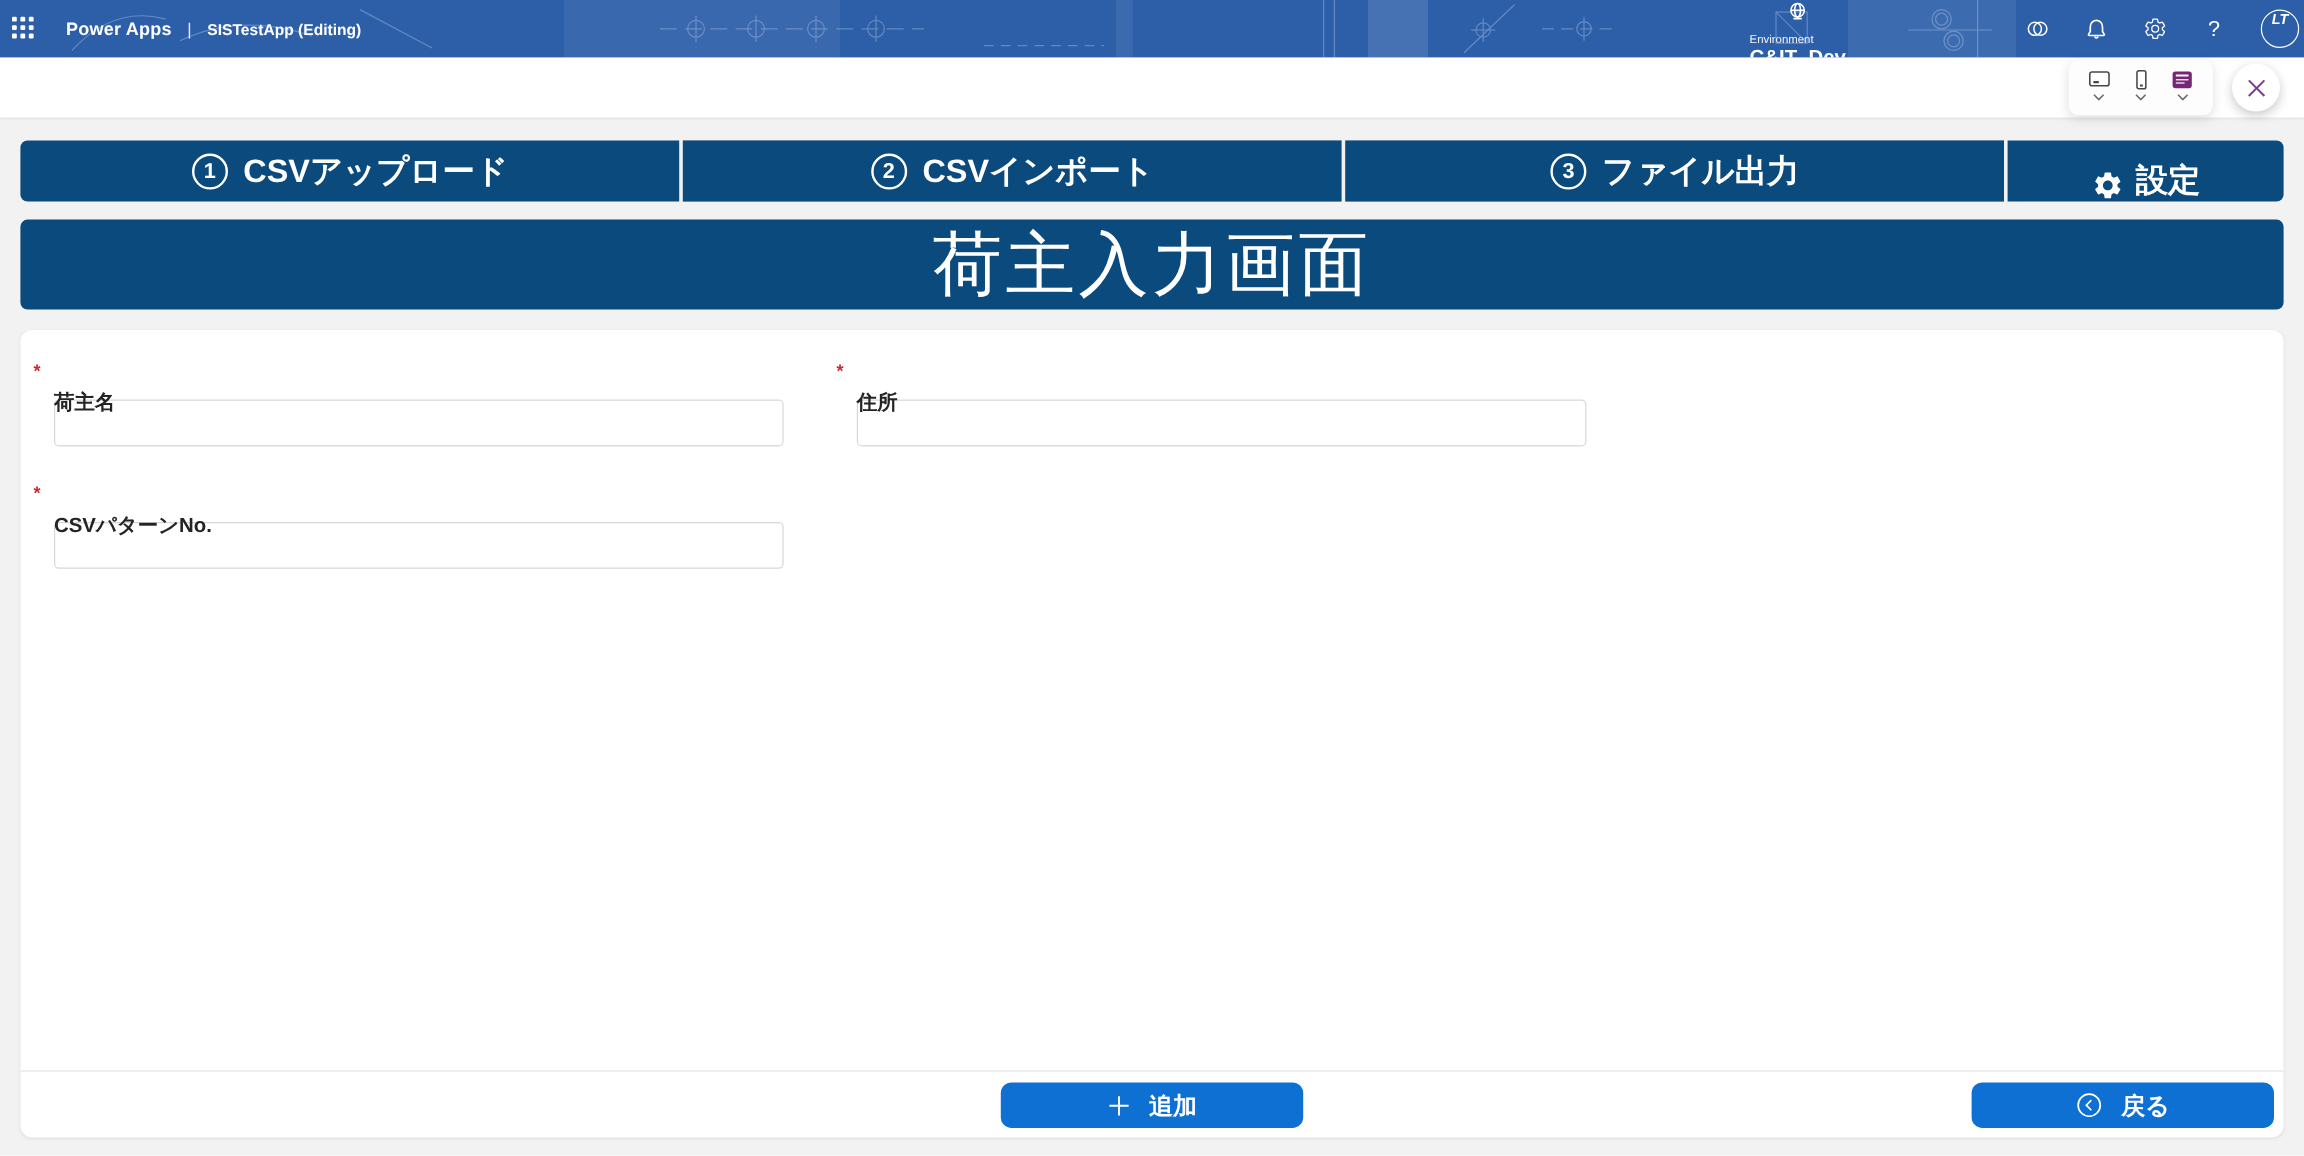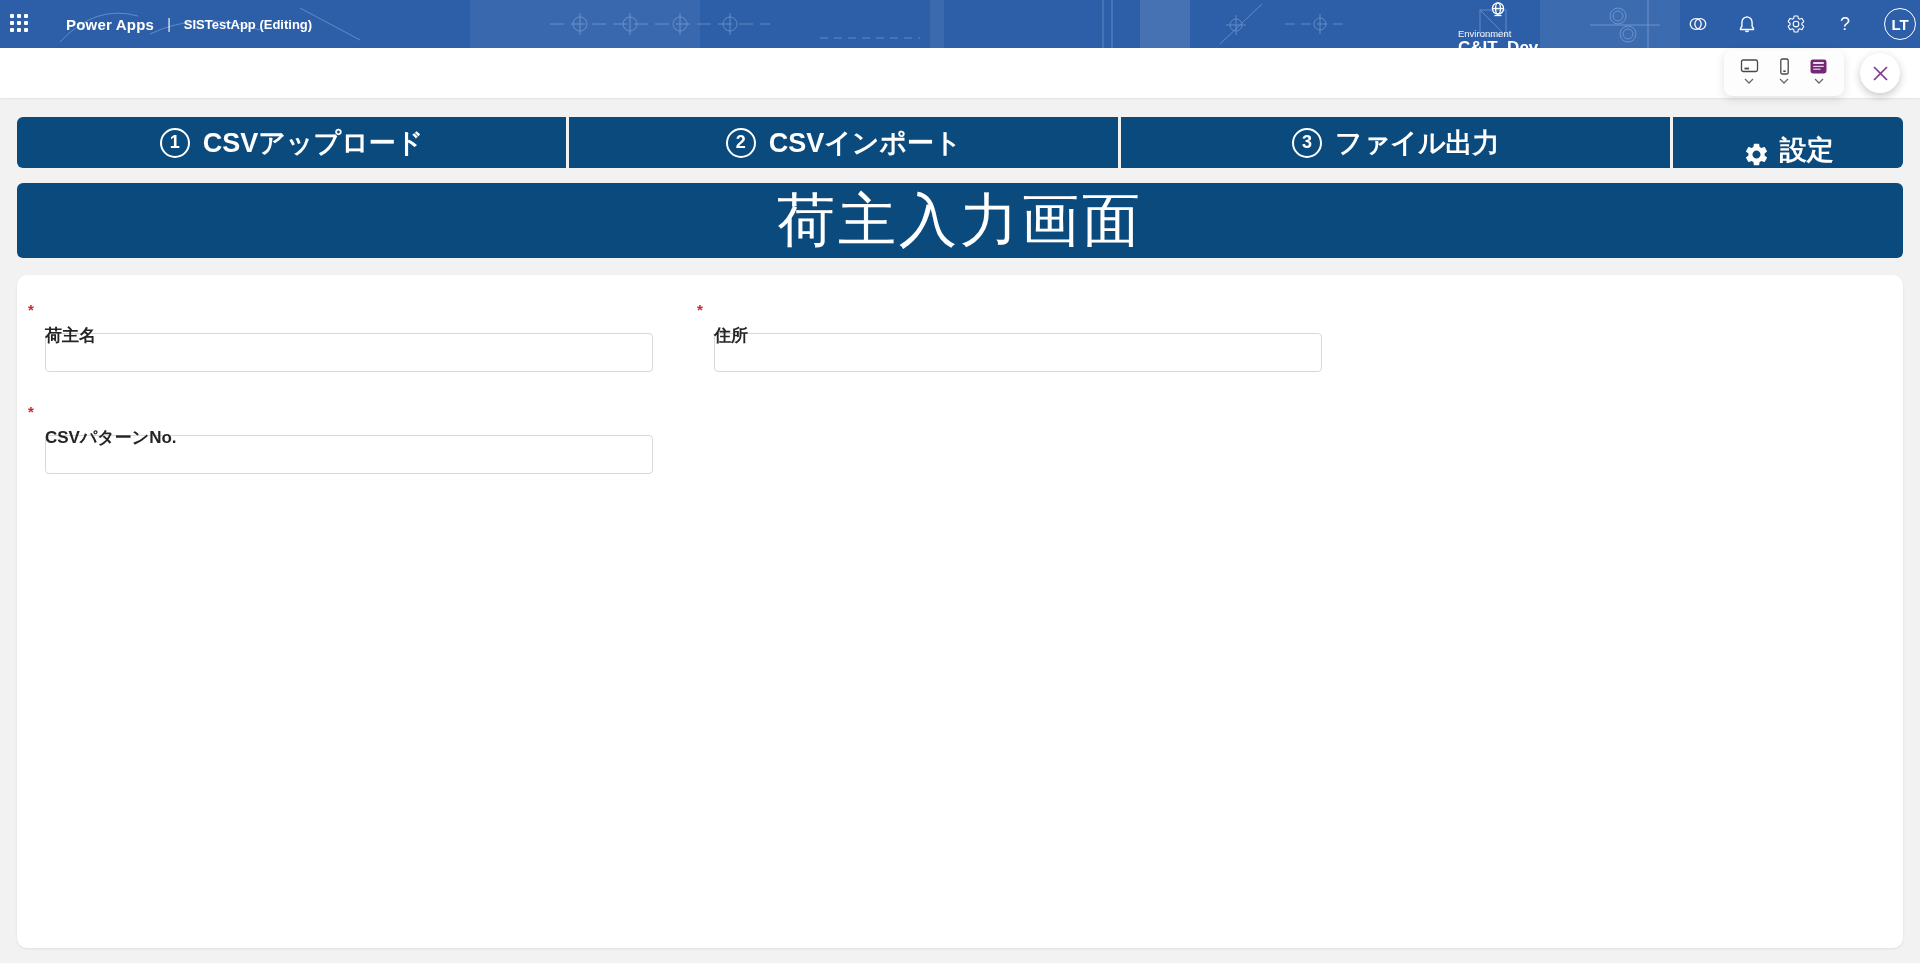--- a/index.html
+++ b/index.html
@@ -19,42 +19,42 @@
   .header-left {
     position:relative; z-index:2; display:flex; align-items:center;
     height:48px; padding-left:10px;
   }
   .waffle {
     width:20px; height:20px; display:grid;
     grid-template-columns:repeat(3,4px); grid-template-rows:repeat(3,4px);
     gap:3px; cursor:pointer;
   }
   .waffle i { background:#fff; border-radius:1px; }
-  .brand { margin-left:36px; font-size:15px; font-weight:bold; letter-spacing:.2px; }
+  .brand { margin-left:25px; font-size:15px; font-weight:bold; letter-spacing:.2px; }
   .hdr-sep { margin:0 13px; font-size:14px; opacity:.9; }
   .app-name { font-size:13px; font-weight:bold; }
 
   .env-group {
     position:absolute; z-index:2; left:1458px; top:0; height:48px;
     display:flex; align-items:center; gap:9px;flex-direction:column;
   }
   .env-text { line-height:1.1; }
   .env-label { font-size:9.5px; opacity:.95; }
   .env-name { font-size:17px; font-weight:bold; }
 
   .header-icons {
     position:absolute; z-index:2; left:1688px; top:0; height:48px;
     display:flex; align-items:center; gap:29px;
   }
   .hicon { width:20px; height:20px; display:flex; align-items:center; justify-content:center; cursor:pointer; }
   .help-glyph { font-size:18px; font-weight:400; color:#fff; }
   .avatar {
     width:32px; height:32px; border:1.6px solid #fff; border-radius:50%;
-    display:flex; align-items:center; justify-content:center;
-    font-size:15px; font-weight:bold; cursor:pointer;
+    display:flex; align-items:flex-start; justify-content:center;
+    font-size:12px; font-weight:bold; cursor:pointer;font-style:italic;
   }
 
   
   .preview-toolbar {
     position:relative; height:50px; background:#fff;
     box-shadow:0 1px 2px rgba(0,0,0,.07);
   }
   .device-panel {
     position:absolute; right:76px; top:2px; width:120px; height:46px;
     background:#fdfdfd; border-radius:8px;
@@ -318,15 +318,31 @@
       <div class="field">
         <div class="field-label-row">
           <span class="req">*</span>
           <span class="field-label">CSVパターンNo.</span>
         </div>
         <input class="field-input" value="" style="">
       </div>
 
     </div>
 
+    <div class="card-footer">
+      <button class="btn btn-add">
+        <svg width="19" height="19" viewBox="0 0 19 19" stroke="#fff" stroke-width="1.6">
+          <line x1="9.5" y1="1.5" x2="9.5" y2="17.5"></line>
+          <line x1="1.5" y1="9.5" x2="17.5" y2="9.5"></line>
+        </svg>
+        <span>追加</span>
+      </button>
+      <button class="btn btn-back">
+        <svg width="22" height="22" viewBox="0 0 22 22" fill="none" stroke="#fff" stroke-width="1.4">
+          <circle cx="11" cy="11" r="9.2"></circle>
+          <polyline points="12.8,6.8 8.6,11 12.8,15.2"></polyline>
+        </svg>
+        <span>戻る</span>
+      </button>
+    </div>
   </div>
 
 </div>
 
 </body></html>

